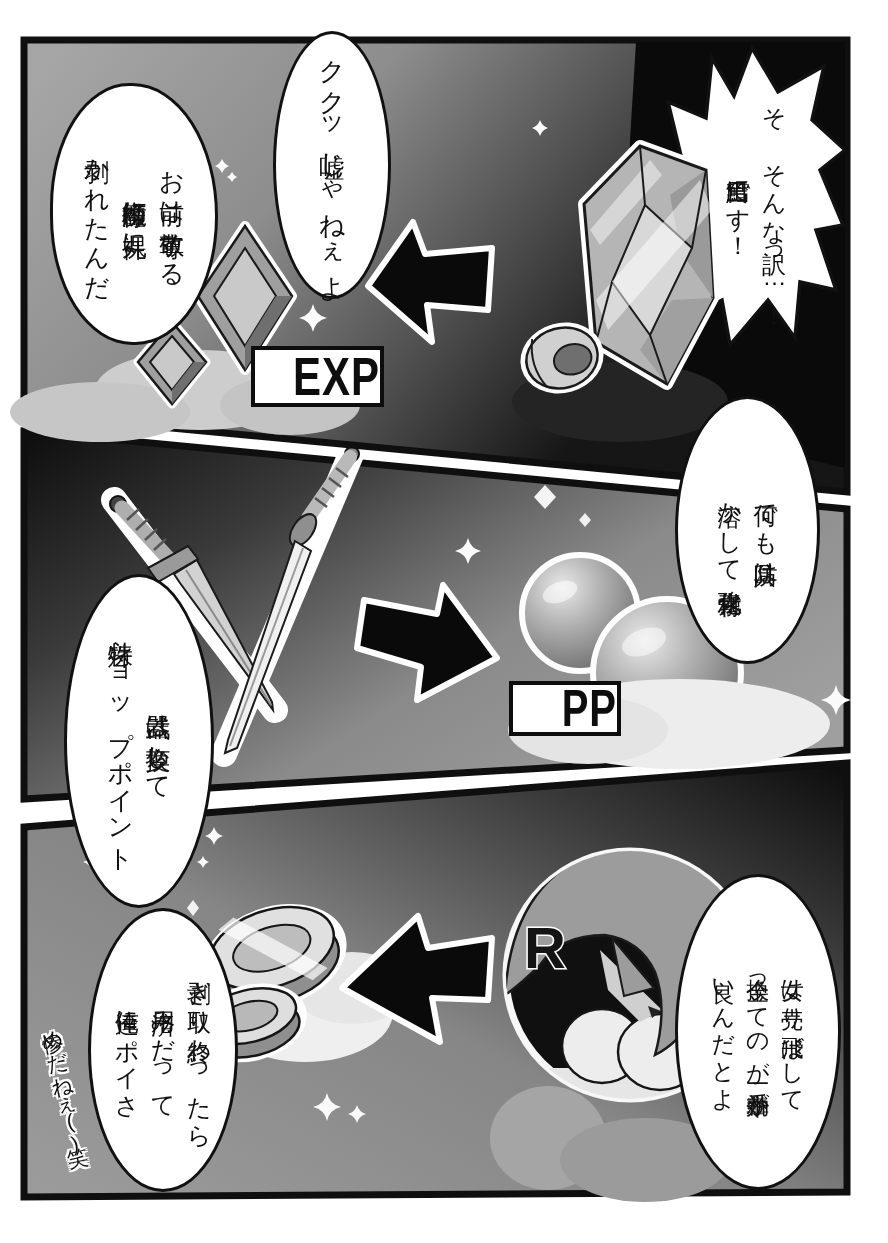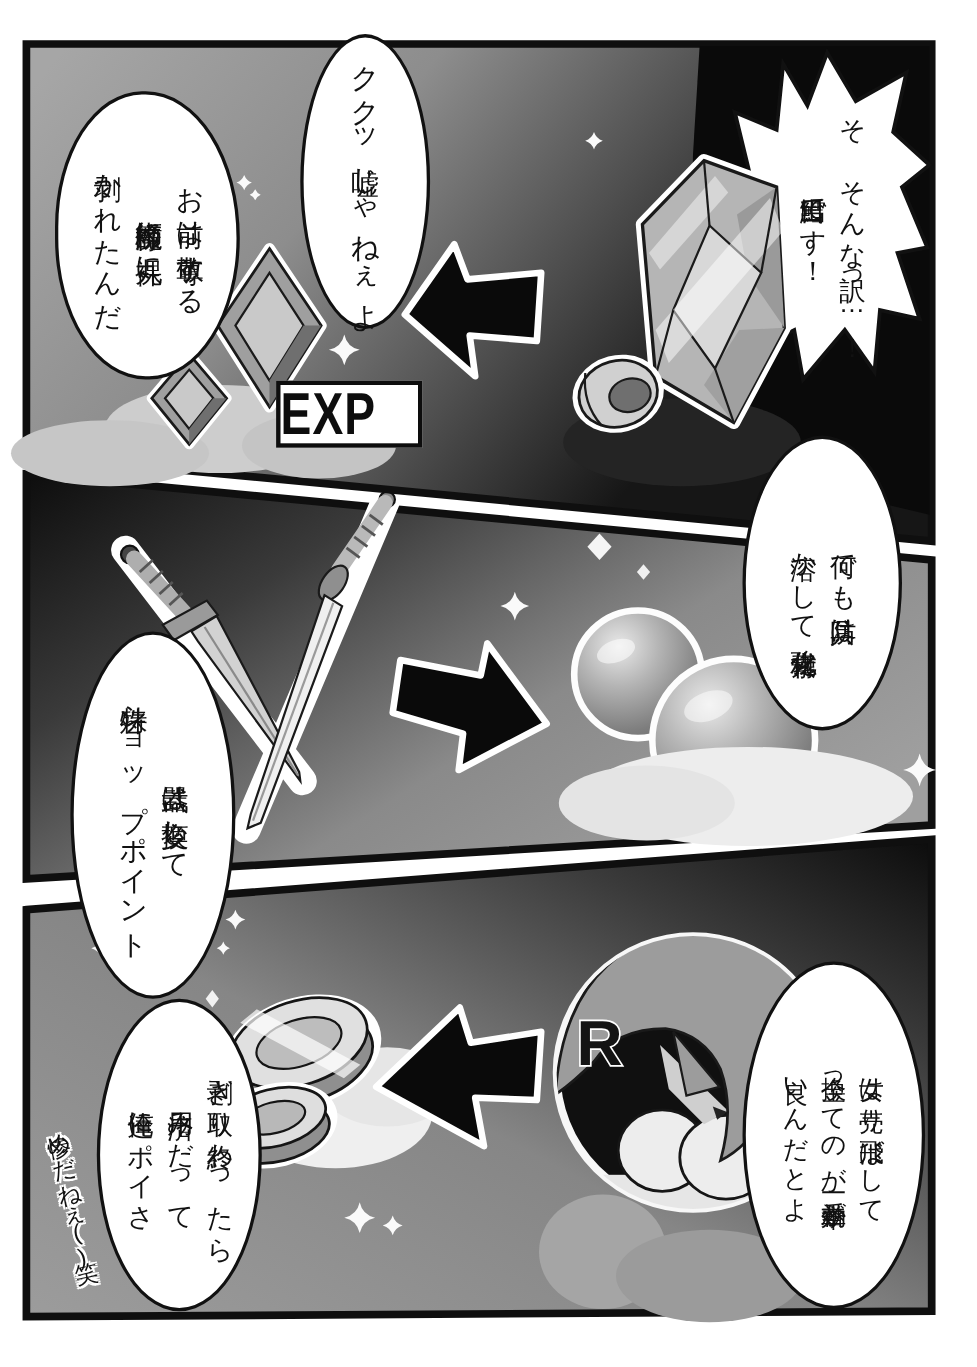--- a/index.html
+++ b/index.html
@@ -6,21 +6,21 @@
   .page{position:relative;width:888px;height:1243px;background:#ffffff;overflow:hidden;
         font-family:"Liberation Sans","DejaVu Sans",sans-serif;color:#111;}
   .base-art{position:absolute;left:0;top:0;}
   
   .bubble{position:absolute;background:#fff;border:3px solid #111;border-radius:50%;
           display:flex;align-items:center;justify-content:center;box-sizing:border-box;z-index:5;}
   .vtx{writing-mode:vertical-rl;text-orientation:upright;white-space:pre-line;
        line-height:1.5;letter-spacing:1px;color:#111;text-align:center;}
   .burst-text{position:absolute;display:flex;align-items:center;justify-content:center;z-index:6;}
   .label-box{position:absolute;background:#fff;border:4px solid #0d0d0d;box-sizing:border-box;
-             display:flex;align-items:center;justify-content:flex-start;z-index:5;}
+             display:flex;align-items:center;justify-content:flex-end;z-index:5;}
   .label-box span{font-weight:700;transform:scaleY(1.28);letter-spacing:1px;color:#0d0d0d;}
   .aside{position:absolute;writing-mode:vertical-rl;text-orientation:upright;white-space:pre-line;
          font-size:21px;line-height:1.25;color:#111;z-index:7;transform:rotate(-12deg);
          transform-origin:top center;
          text-shadow:-2px 0 0 #fff,2px 0 0 #fff,0 -2px 0 #fff,0 2px 0 #fff,
                      -2px -2px 0 #fff,2px 2px 0 #fff,-2px 2px 0 #fff,2px -2px 0 #fff;}
 </style>
 </head>
 <body>
 
@@ -239,20 +239,23 @@
 <div class="bubble" style="left:675px;top:396px;width:145px;height:268px;">
   <div class="vtx" style="font-size:24px;">何でも防具は
 溶かして強化素材</div>
 </div>
 
 <div class="bubble" style="left:64px;top:574px;width:150px;height:334px;">
   <div class="vtx" style="font-size:25px;">武器は変換して
 特殊ショップポイント</div>
 </div>
 
+<div class="label-box" style="left:509px;top:681px;width:112px;height:55px;">
+  <span style="font-size:40px;">PP</span>
+</div>
 
 
 <div class="bubble" style="left:675px;top:874px;width:166px;height:316px;">
   <div class="vtx" style="font-size:23px;">女は売り飛ばして
 換金ってのが一番効率が
 良いんだとよ</div>
 </div>
 
 <div class="bubble" style="left:88px;top:908px;width:150px;height:284px;">
   <div class="vtx" style="font-size:24px;">剥ぎ取り終わったら

